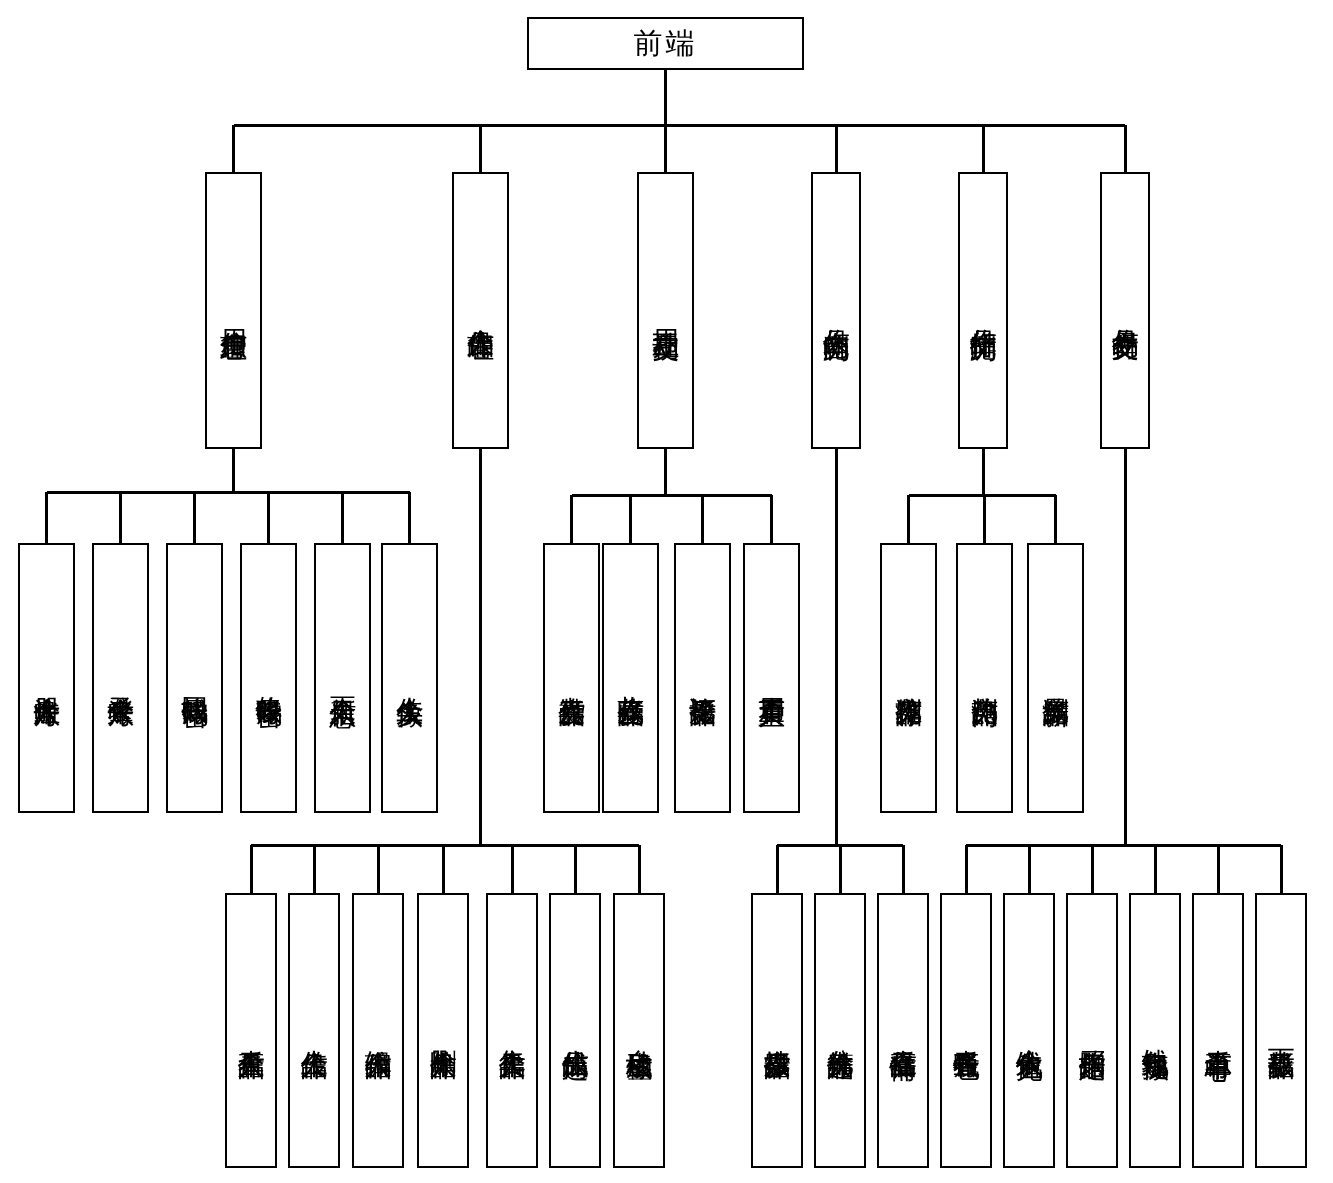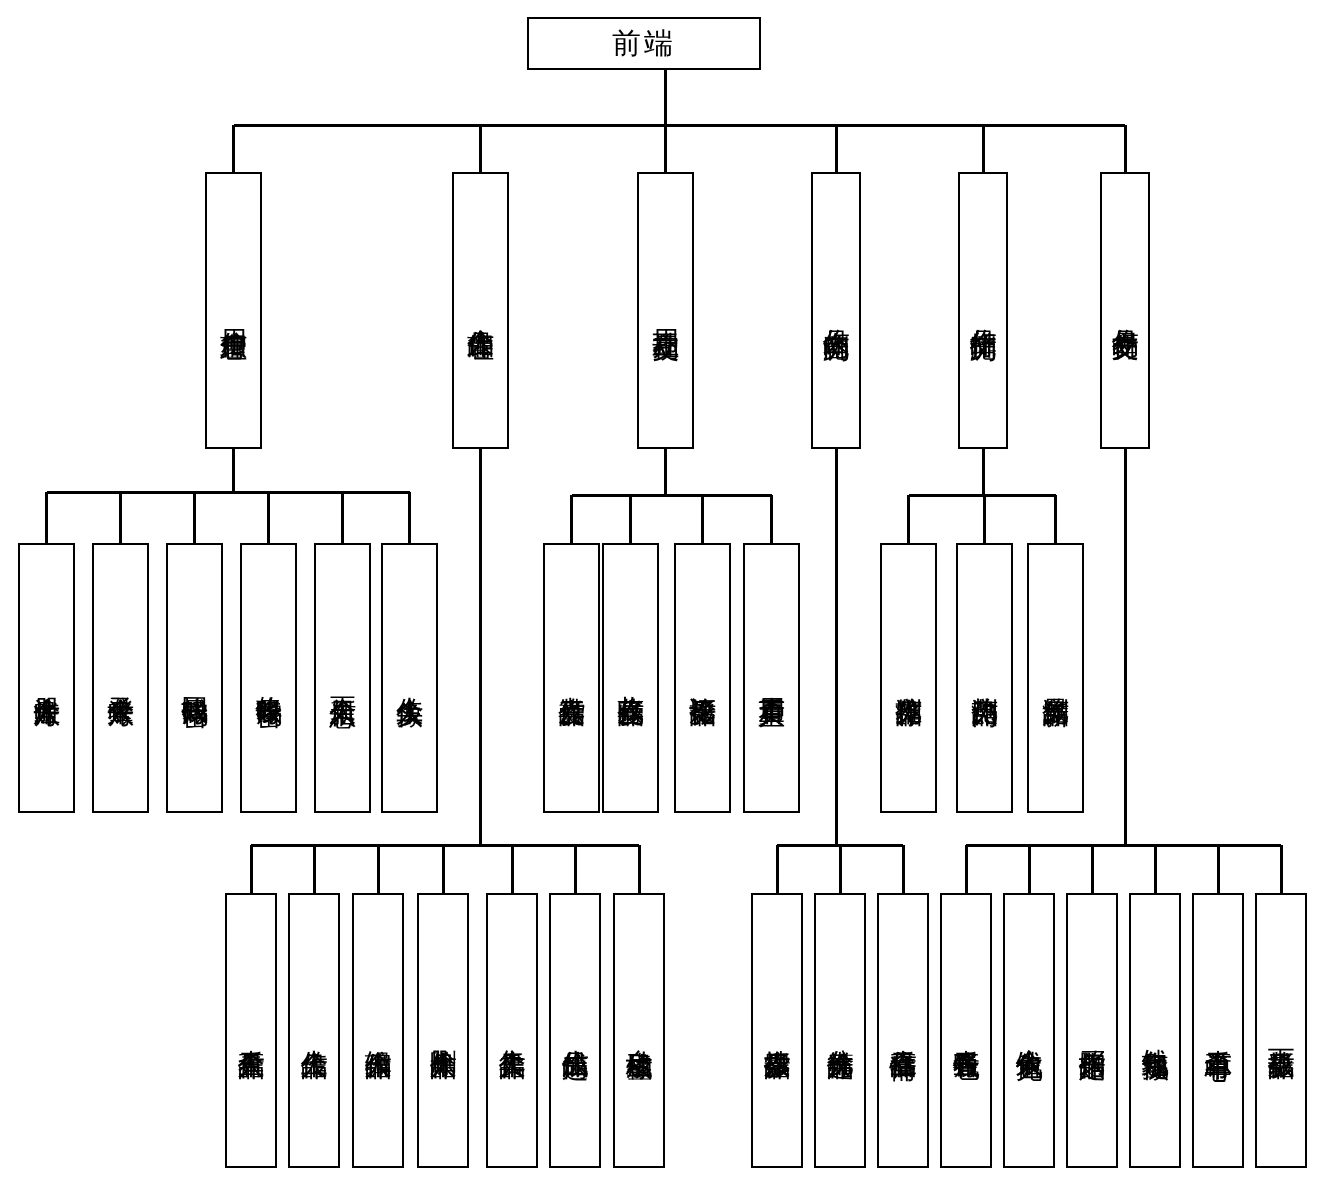--- a/index.html
+++ b/index.html
@@ -106,21 +106,21 @@
         <line x1="966" y1="845" x2="1281" y2="845"></line>
         <line x1="966" y1="845" x2="966" y2="893"></line>
         <line x1="1029" y1="845" x2="1029" y2="893"></line>
         <line x1="1092" y1="845" x2="1092" y2="893"></line>
         <line x1="1155" y1="845" x2="1155" y2="893"></line>
         <line x1="1218" y1="845" x2="1218" y2="893"></line>
         <line x1="1281" y1="845" x2="1281" y2="893"></line>
       </g>
   </svg>
 
-  <div class="node root" style="left: 527px; top: 17px; width: 234px; height: 53px;">
+  <div class="node root" style="left: 527px; top: 17px; width: 277px; height: 53px;">
     <span class="node-label">前端</span>
   </div>
 
   <div class="node" style="left: 205px; top: 172px; width: 57px; height: 277px;">
     <span class="node-label">用户信息管理</span>
   </div>
   <div class="node" style="left: 452px; top: 172px; width: 57px; height: 277px;">
     <span class="node-label">个人作品管理</span>
   </div>
   <div class="node" style="left: 637px; top: 172px; width: 57px; height: 277px;">

